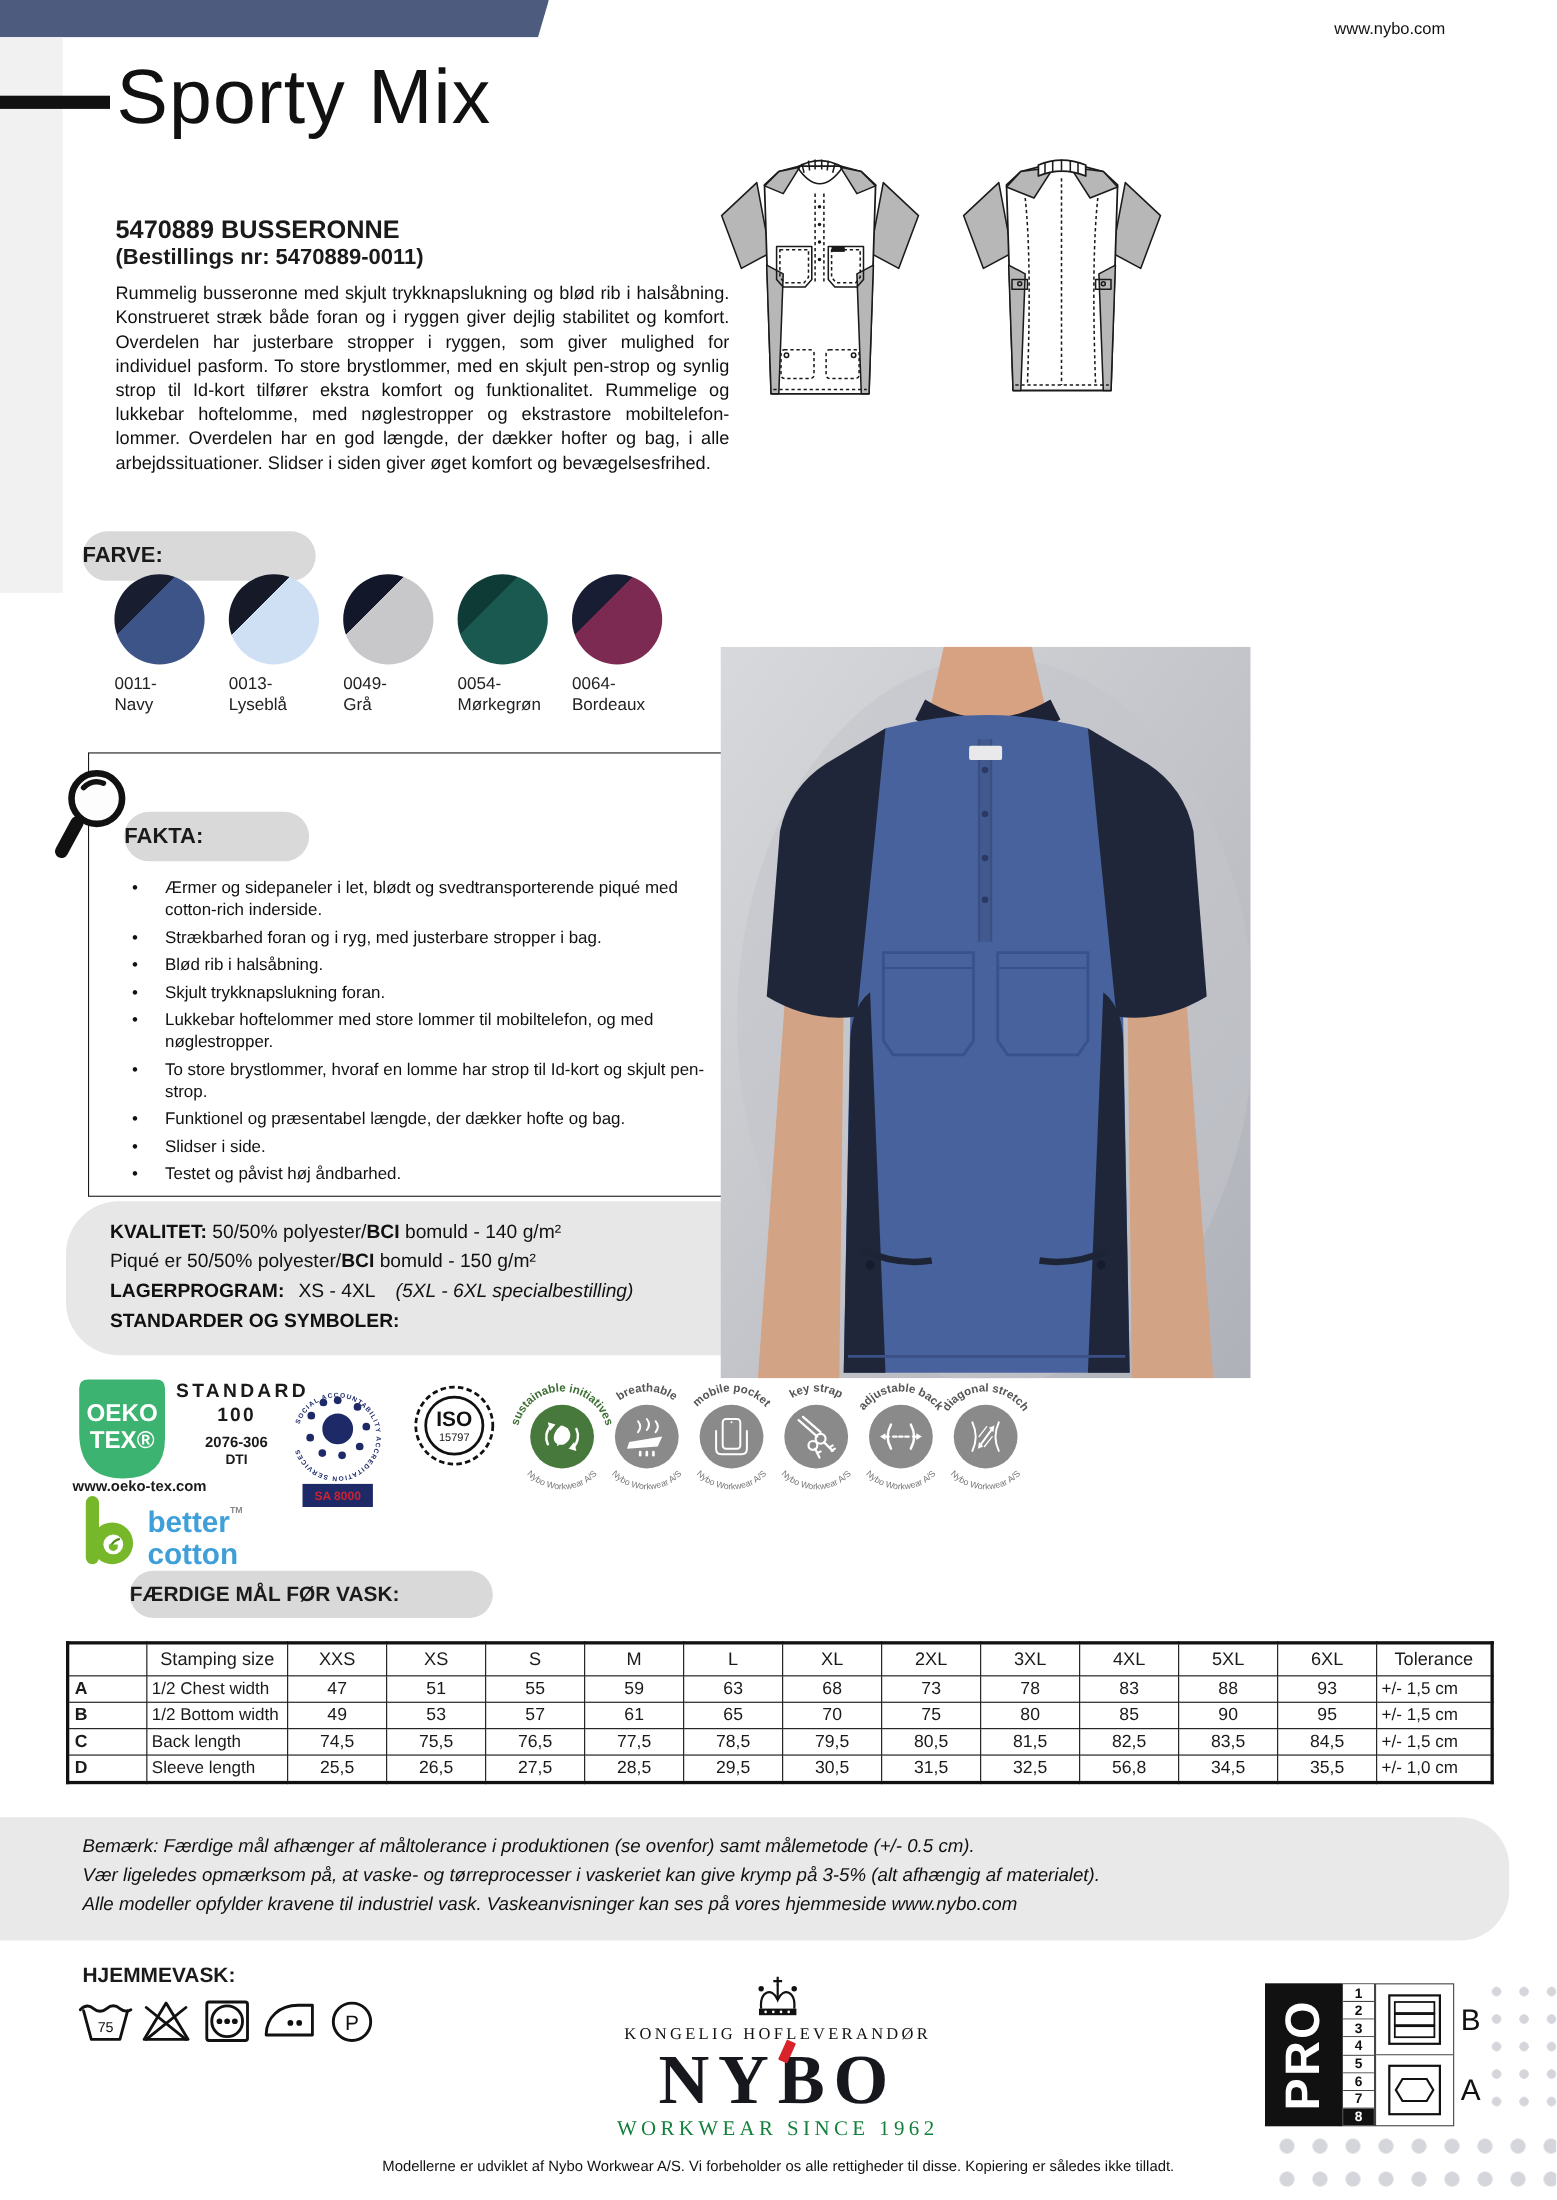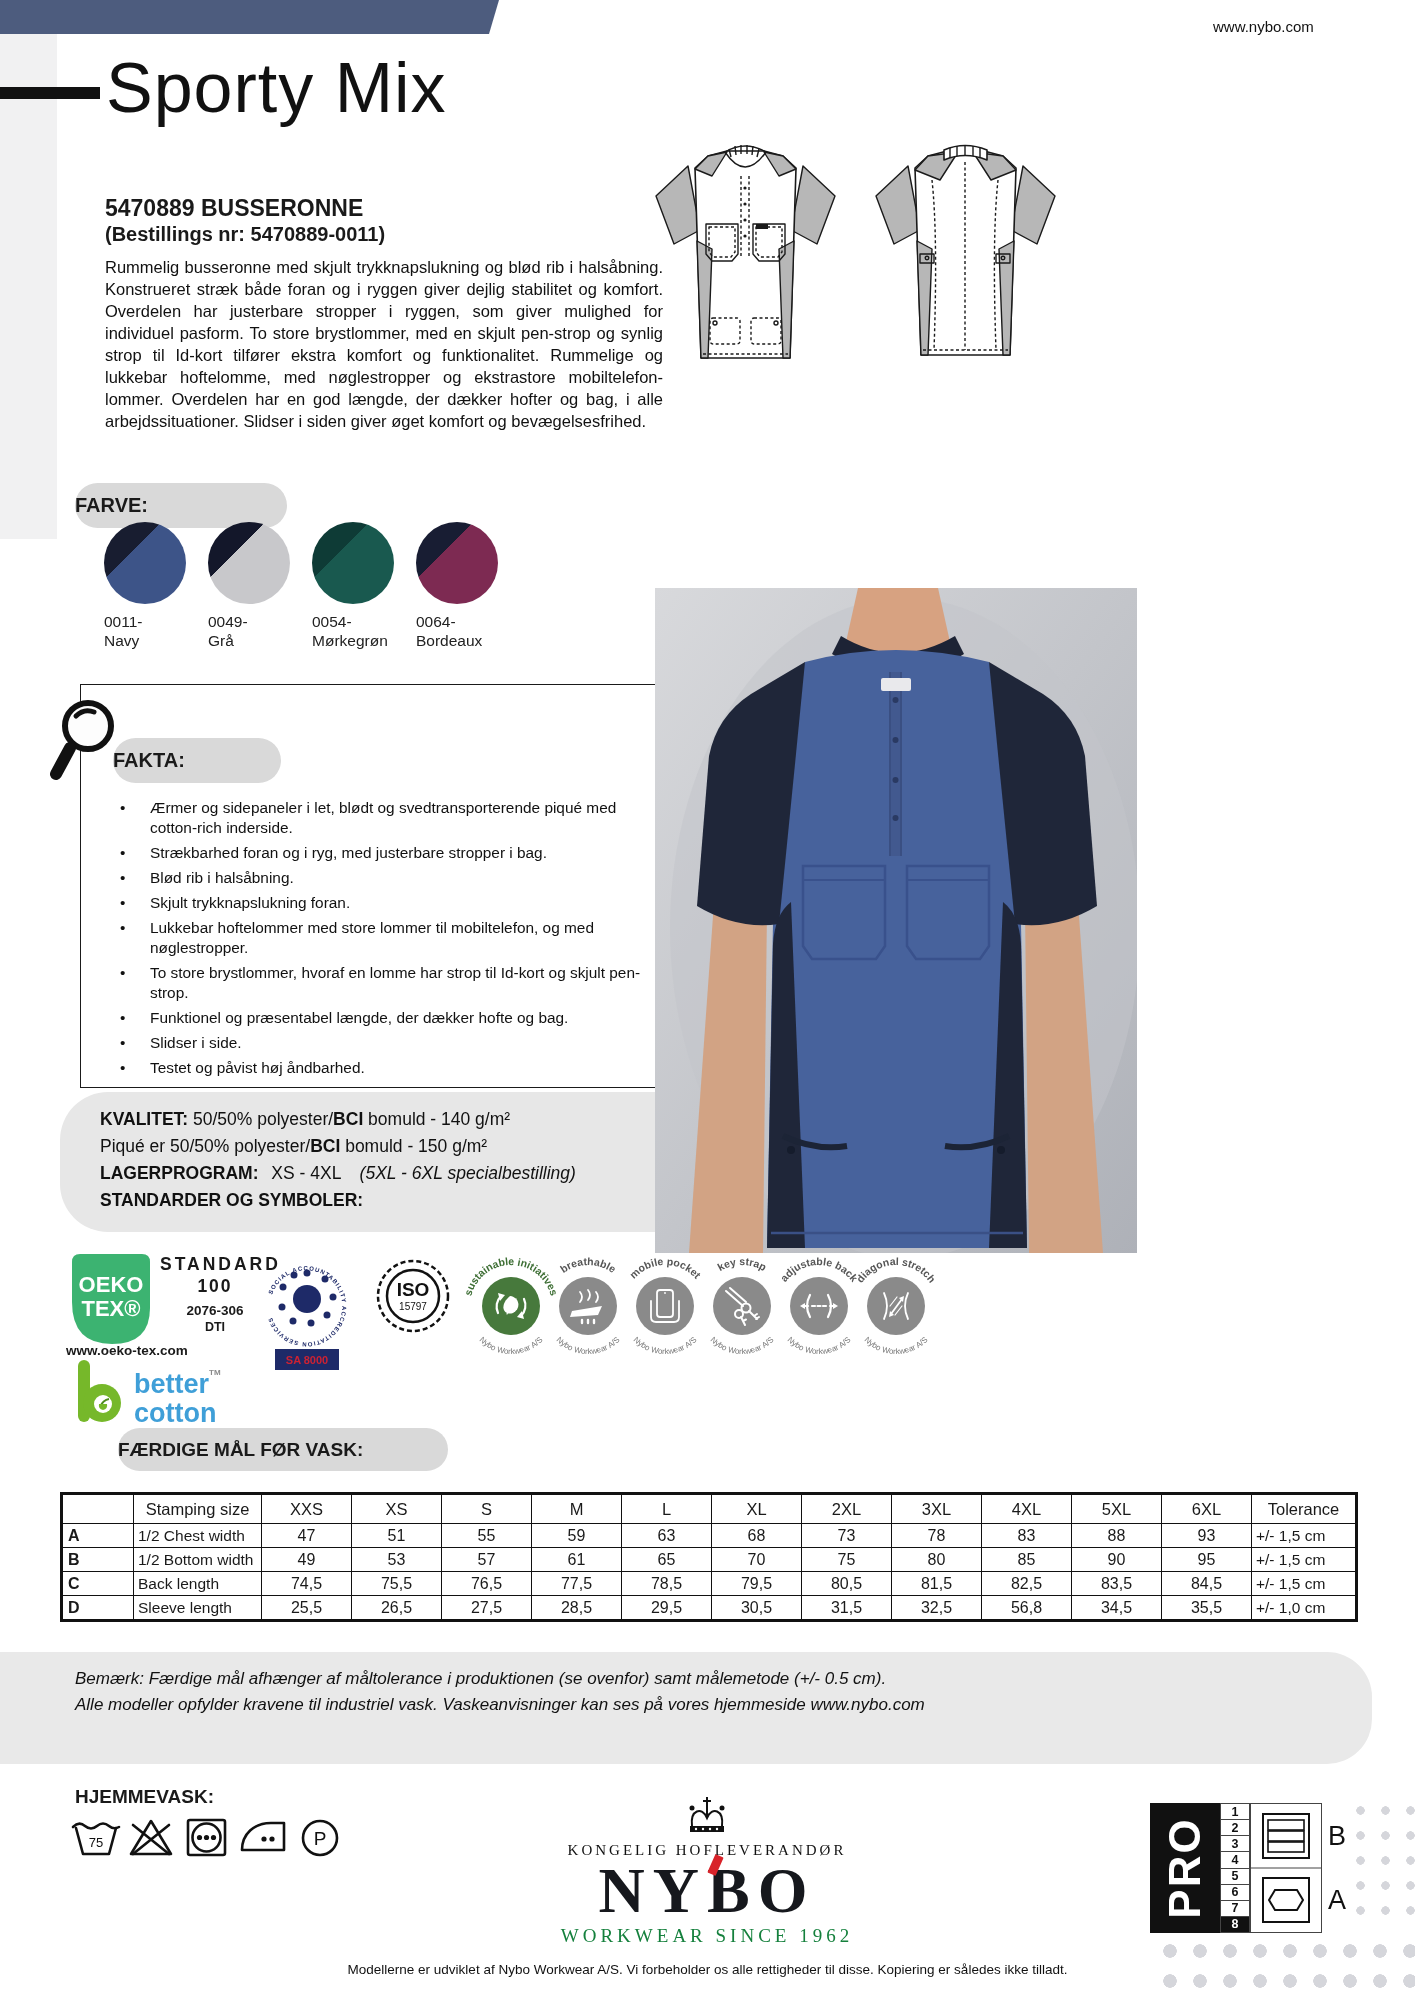--- a/index.html
+++ b/index.html
@@ -122,20 +122,27 @@
 
   <div class="abs pill" style="left:75px;top:483px;width:212px;height:45px;font-size:20px;">
     <span>FARVE:</span>
   </div>
   <div class="abs" style="left:104px;top:522px;width:520px;display:flex;gap:12px;">
     <div style="width:92px;">
       <div class="swatch" style="background: linear-gradient(135deg, rgb(24, 29, 48) 0%, rgb(24, 29, 48) 35%, rgb(61, 84, 136) 35%, rgb(61, 84, 136) 100%);"></div>
       <div class="swatch-label" style="margin-top:8px;">
         <div>0011-</div>
         <div>Navy</div>
+      </div>
+    </div>
+    <div style="width:92px;">
+      <div class="swatch" style="background: linear-gradient(135deg, rgb(22, 26, 40) 0%, rgb(22, 26, 40) 35%, rgb(207, 224, 245) 35%, rgb(207, 224, 245) 100%);"></div>
+      <div class="swatch-label" style="margin-top:8px;">
+        <div>0013-</div>
+        <div>Lyseblå</div>
       </div>
     </div>
     <div style="width:92px;">
       <div class="swatch" style="background: linear-gradient(135deg, rgb(19, 23, 42) 0%, rgb(19, 23, 42) 35%, rgb(200, 200, 203) 35%, rgb(200, 200, 203) 100%);"></div>
       <div class="swatch-label" style="margin-top:8px;">
         <div>0049-</div>
         <div>Grå</div>
       </div>
     </div>
     <div style="width:92px;">
@@ -499,20 +506,21 @@
           <td>34,5</td>
           <td>35,5</td>
           <td class="ct">+/- 1,0 cm</td>
         </tr>
       </tbody>
   </table>
 
   <div class="abs" style="left:0;top:1652px;width:1372px;height:112px;background:#e9e9e9;border-radius:0 45px 45px 0;"></div>
   <div class="abs note" style="left:75px;top:1666px;width:1250px;">
     <div>Bemærk: Færdige mål afhænger af måltolerance i produktionen (se ovenfor) samt målemetode (+/- 0.5 cm).</div>
+    <div>Vær ligeledes opmærksom på, at vaske- og tørreprocesser i vaskeriet kan give krymp på 3-5% (alt afhængig af materialet).</div>
     <div>Alle modeller opfylder kravene til industriel vask. Vaskeanvisninger kan ses på vores hjemmeside www.nybo.com</div>
   </div>
 
   <div class="abs" style="left:75px;top:1786px;font-size:19px;font-weight:bold;">HJEMMEVASK:</div>
   <svg class="abs" style="left:70px;top:1812px;" width="280" height="52" viewBox="0 0 280 52">
     <g>
       <path class="care" d="M3,15 Q9,9 15,14 Q21,19 27,14 Q33,9 39,14 Q44,18 49,15"></path>
       <path class="care" d="M6,16 L13,42 L39,42 L46,16"></path>
       <text x="26" y="35" text-anchor="middle" font-size="13" fill="#111">75</text>
     </g>

